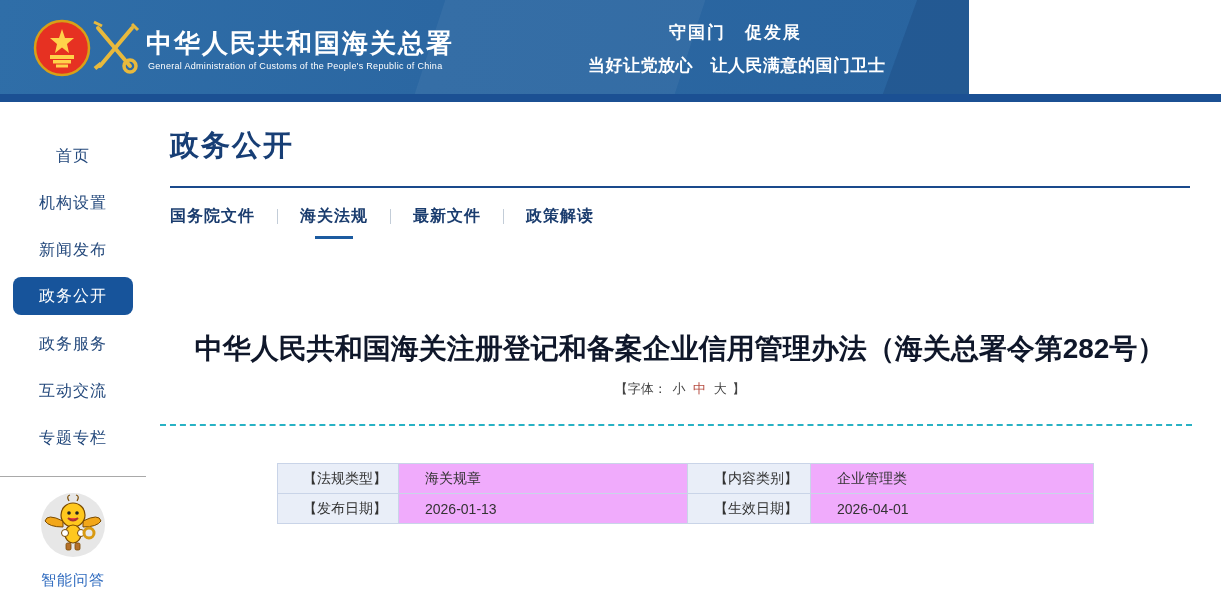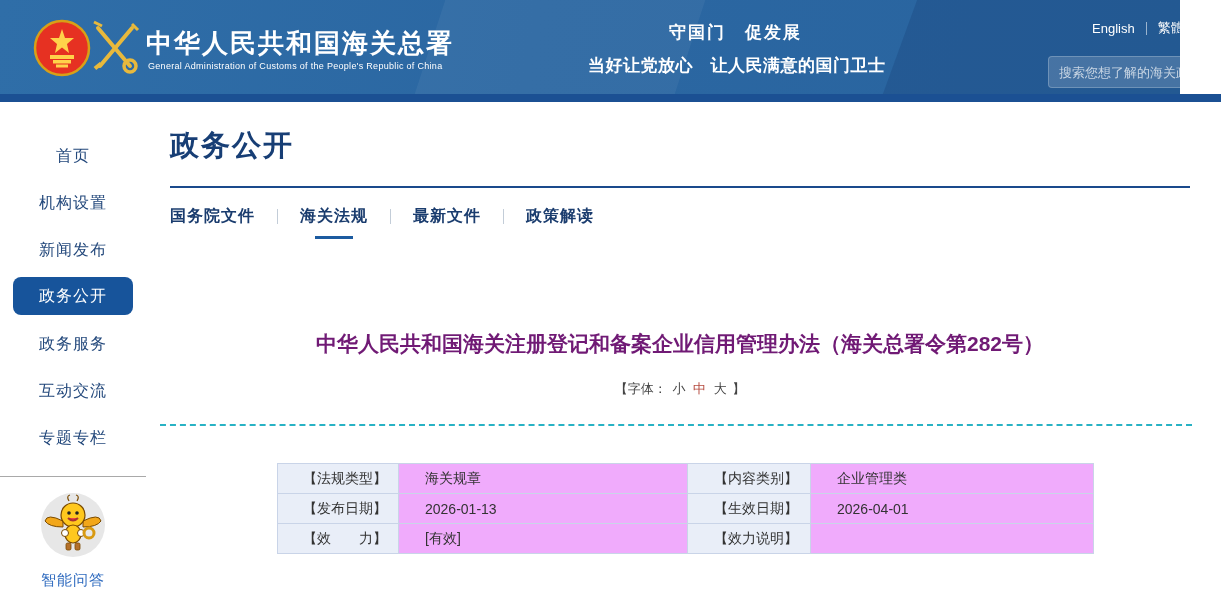--- a/index.html
+++ b/index.html
@@ -1,21 +1,21 @@
 <!DOCTYPE html>
 <html><head>
 <meta charset="utf-8">
 <style>
   * { margin:0; padding:0; box-sizing:border-box; }
   html,body { width:1221px; height:612px; overflow:hidden; background:#fff;
               font-family:"Liberation Sans", sans-serif; }
   .page { position:relative; width:1221px; height:612px; background:#fff; }
 
   
-  .header { position:absolute; left:0; top:0; width:1180px; height:94px;
+  .header { position:absolute; left:0; top:0; width:969px; height:94px;
             background:linear-gradient(100deg,#2f6ea8 0%, #2b67a2 45%, #29649f 100%);
             overflow:hidden; }
   .header-deco1 { position:absolute; left:430px; top:0; width:260px; height:94px;
             background:rgba(255,255,255,0.05); transform:skewX(-18deg); }
   .header-deco2 { position:absolute; left:900px; top:0; width:340px; height:94px;
             background:rgba(10,40,90,0.18); transform:skewX(-20deg); }
   .header-strip { position:absolute; left:0; top:94px; width:1221px; height:8px;
             background:#1b5093; }
   .emblem { position:absolute; left:33px; top:19px; }
   .customs-emblem { position:absolute; left:90px; top:20px; }
@@ -67,21 +67,21 @@
             border-top:2px solid #1a4a8c; }
   .tabs { position:absolute; left:24px; top:100px; display:flex; align-items:center; }
   .tab { position:relative; font-size:16px; font-weight:bold; color:#1a3c6e;
             font-family:Liberation Serif, serif; padding:4px 0 12px 0; margin-right:22px;
             cursor:pointer; letter-spacing:1px; }
   .tab-sep { width:1px; height:15px; background:#c3cdd8; margin:-8px 22px 0 0; }
   .tab.active::after { content:""; position:absolute; left:50%; transform:translateX(-50%);
             bottom:0; width:38px; height:3px; background:#1c5ba0; }
 
   .article-title { position:absolute; left:24px; top:228px; width:1020px;
-            text-align:center; font-size:21px; font-weight:bold; color:#701a75; }
+            text-align:center; font-size:28px; font-weight:bold; color:#0f172a; }
   .font-size-row { position:absolute; left:24px; top:278px; width:1020px;
             text-align:center; font-size:13px; color:#444; }
   .fs-opt { cursor:pointer; padding:0 2px; }
   .fs-opt.selected { color:#b54a3e; }
   .dashed-sep { position:absolute; left:14px; top:322px; width:1032px; height:0;
             border-top:2px dashed #28b2c4; }
 
   .info-table { position:absolute; left:131px; top:361px; border-collapse:collapse; }
   .info-table td { border:1px solid #c9d4e8; height:30px; font-size:14px; color:#333; }
   .info-table td.lbl { background:#e9eef8; text-align:center; width:121px;padding-left:14px; }
@@ -219,23 +219,17 @@
         <td class="val">海关规章</td>
         <td class="lbl lbl2">【内容类别】</td>
         <td class="val val2">企业管理类</td>
       </tr>
       <tr>
         <td class="lbl">【发布日期】</td>
         <td class="val">2026-01-13</td>
         <td class="lbl lbl2">【生效日期】</td>
         <td class="val val2">2026-04-01</td>
       </tr>
-      <tr>
-        <td class="lbl">【效　　力】</td>
-        <td class="val">[有效]</td>
-        <td class="lbl lbl2">【效力说明】</td>
-        <td class="val val2"></td>
-      </tr>
     </tbody>
       </table>
   </div>
 
 </div>
 
 </body></html>

